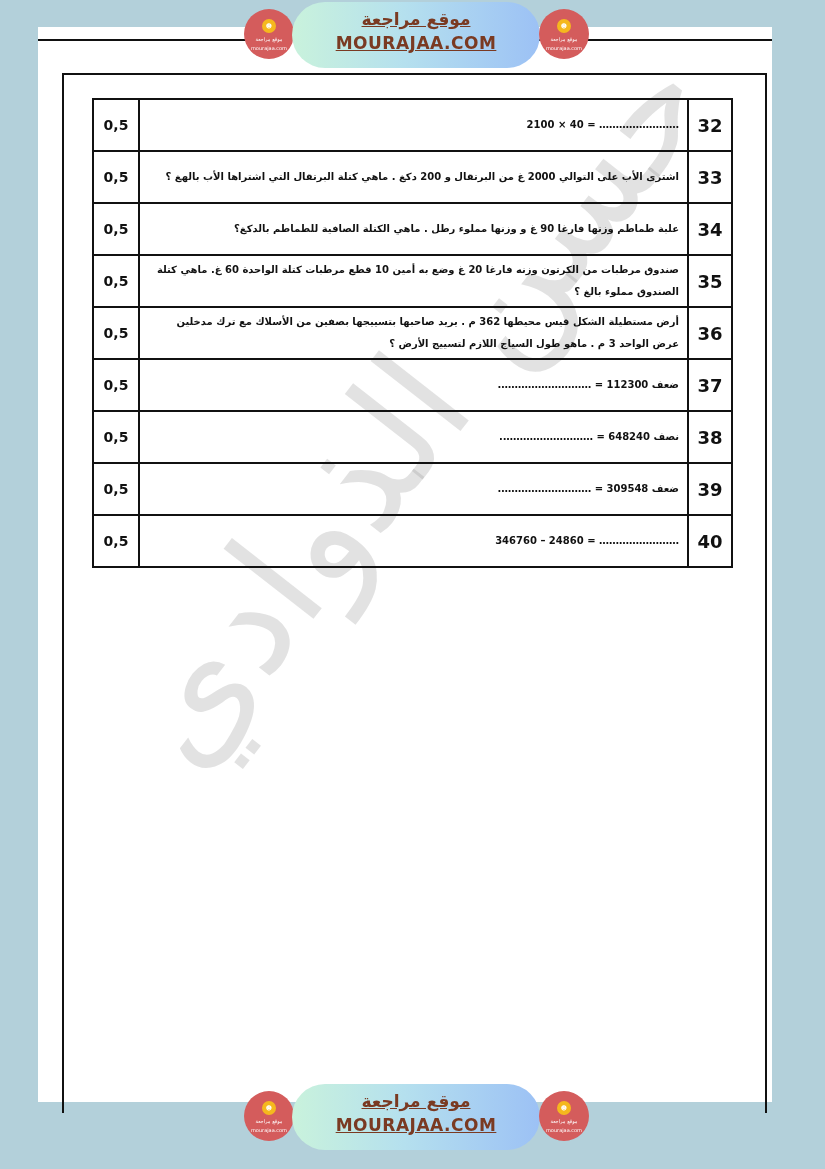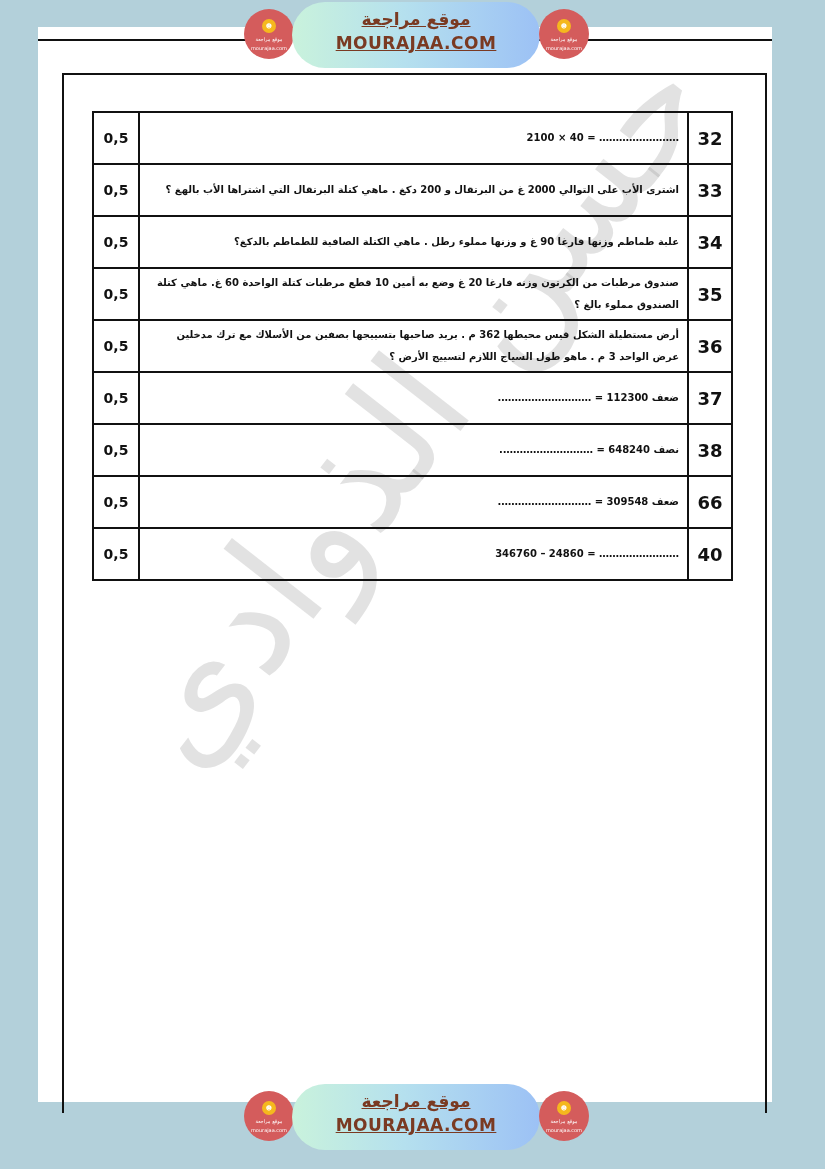--- a/index.html
+++ b/index.html
@@ -13,21 +13,21 @@
     background: #ffffff;
   }
   .top-rule {
     position: absolute; left: 38px; top: 39px; width: 734px; height: 2px; background: #111;
   }
   .frame {
     position: absolute; left: 62px; top: 73px; width: 705px; height: 1040px;
     border: 2px solid #111; border-bottom: none; box-sizing: border-box;
   }
   table.exam {
-    position: absolute; left: 92px; top: 111px; width: 641px;
+    position: absolute; left: 92px; top: 98px; width: 641px;
     border-collapse: collapse; table-layout: fixed; direction: ltr;
   }
   table.exam td {
     border: 2px solid #111; height: 50px; padding: 0; vertical-align: middle;
     font-family: "DejaVu Sans", sans-serif; color: #111;
   }
   td.pts { width: 44px; text-align: center; font-weight: bold; font-size: 14px; }
   td.q { direction: rtl; text-align: right; padding: 0 8px !important; font-size: 10px; font-weight: bold; line-height: 22px; }
   td.num { width: 42px; text-align: center; font-weight: bold; font-size: 18px; }
   .watermark {
@@ -107,21 +107,21 @@
       <td class="num">37</td>
     </tr>
     <tr>
       <td class="pts">0,5</td>
       <td class="q">نصف 648240 = ……………………….</td>
       <td class="num">38</td>
     </tr>
     <tr>
       <td class="pts">0,5</td>
       <td class="q">ضعف 309548 = ……………………….</td>
-      <td class="num">66</td>
+      <td class="num">39</td>
     </tr>
     <tr>
       <td class="pts">0,5</td>
       <td class="q"><span style="direction:ltr;unicode-bidi:embed;">346760 – 24860 = ……………………</span></td>
       <td class="num">40</td>
     </tr>
   </tbody>
 </table>
 
 <div class="banner top">

